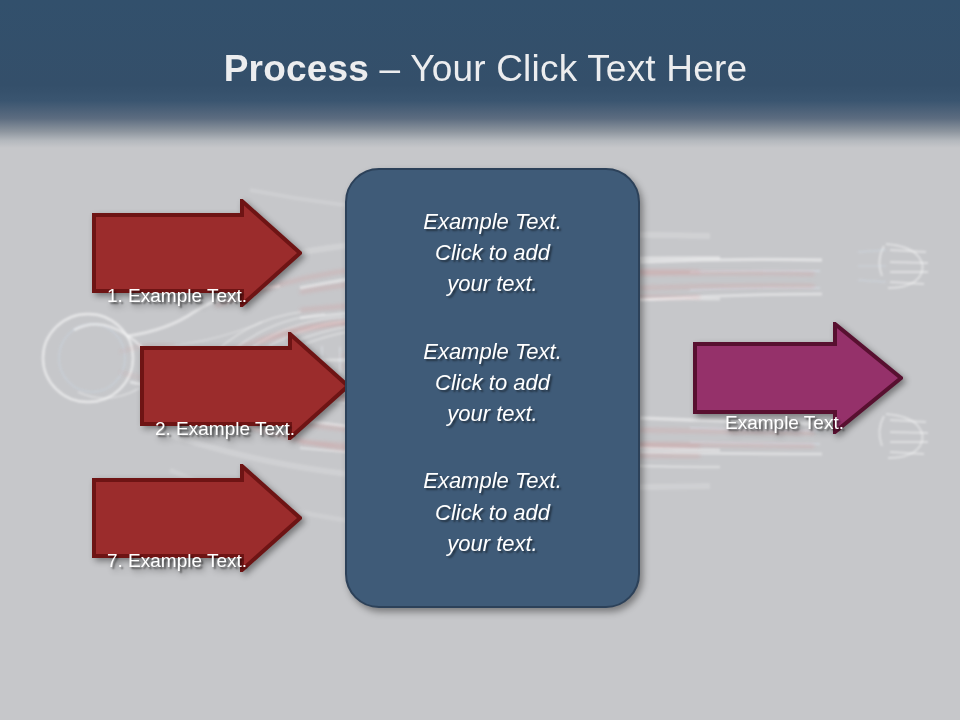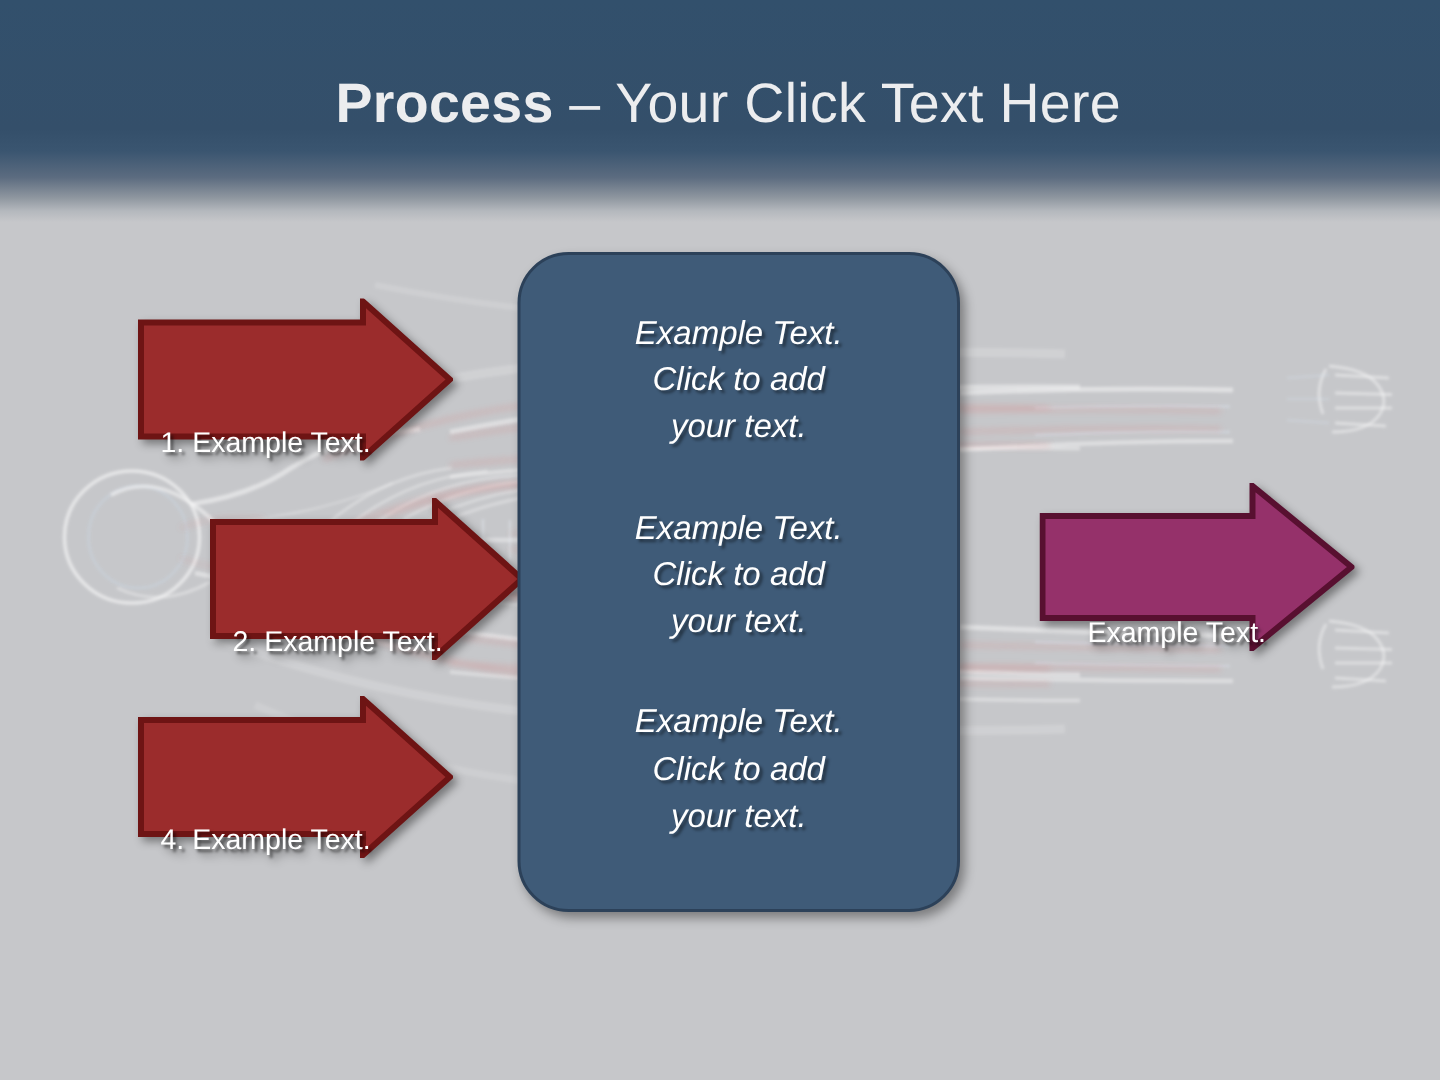--- a/index.html
+++ b/index.html
@@ -275,21 +275,21 @@
     <svg viewBox="0 0 210 108" preserveAspectRatio="none">
       <polygon points="2,16 150,16 150,2 208,54 150,106 150,92 2,92" fill="#9b2c2c" stroke="#6e1414" stroke-width="4" stroke-linejoin="miter"></polygon>
     </svg>
     <span class="arrow-label">2. Example Text.</span>
   </div>
 
   <div class="arrow arrow-red-3">
     <svg viewBox="0 0 210 108" preserveAspectRatio="none">
       <polygon points="2,16 150,16 150,2 208,54 150,106 150,92 2,92" fill="#9b2c2c" stroke="#6e1414" stroke-width="4" stroke-linejoin="miter"></polygon>
     </svg>
-    <span class="arrow-label">4. Example Text.</span>
+    <span class="arrow-label">7. Example Text.</span>
   </div>
 
   <div class="center-panel">
     <div class="panel-block">
       <div>Example Text.</div>
       <div>Click  to add</div>
       <div>your text.</div>
     </div>
     <div class="panel-block">
       <div>Example Text.</div>

